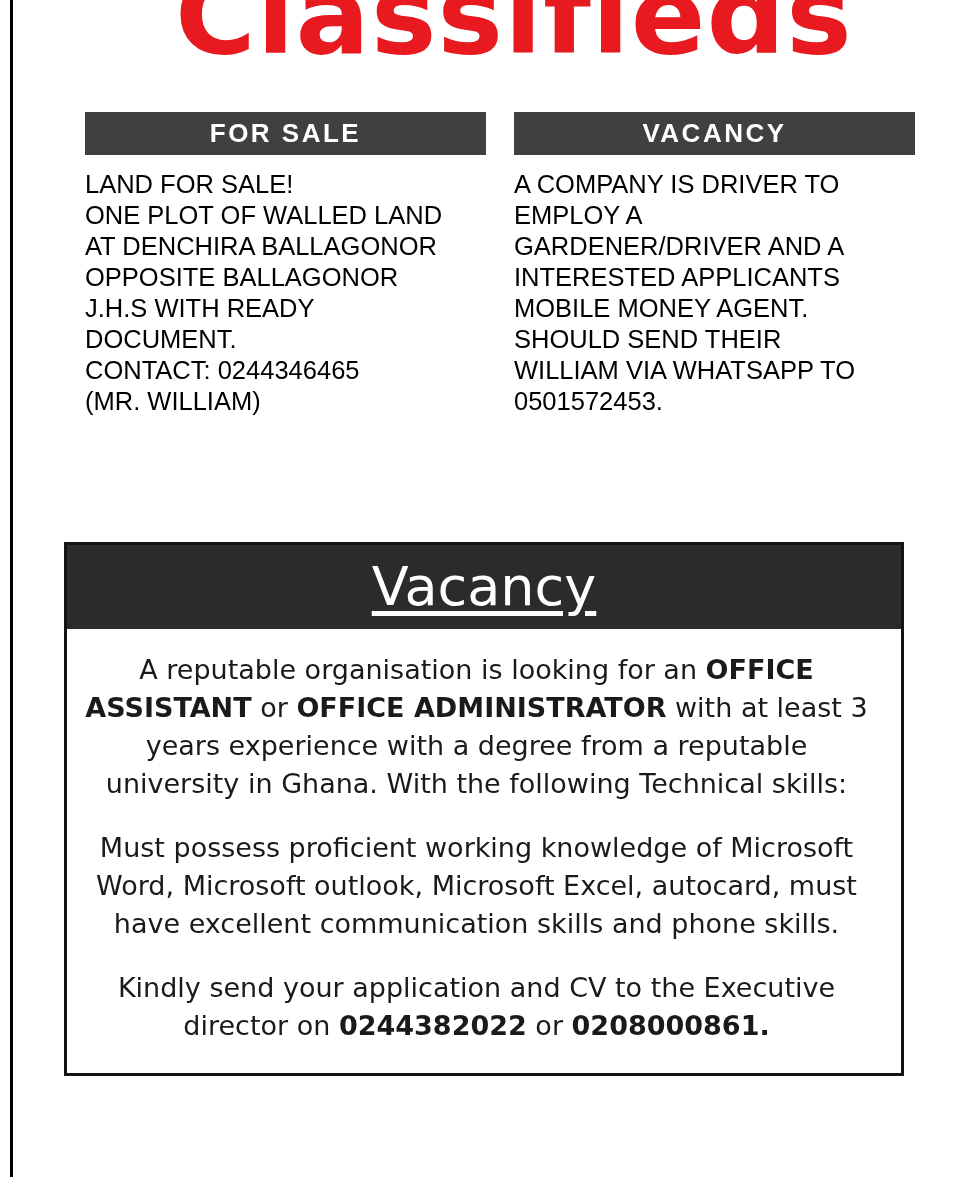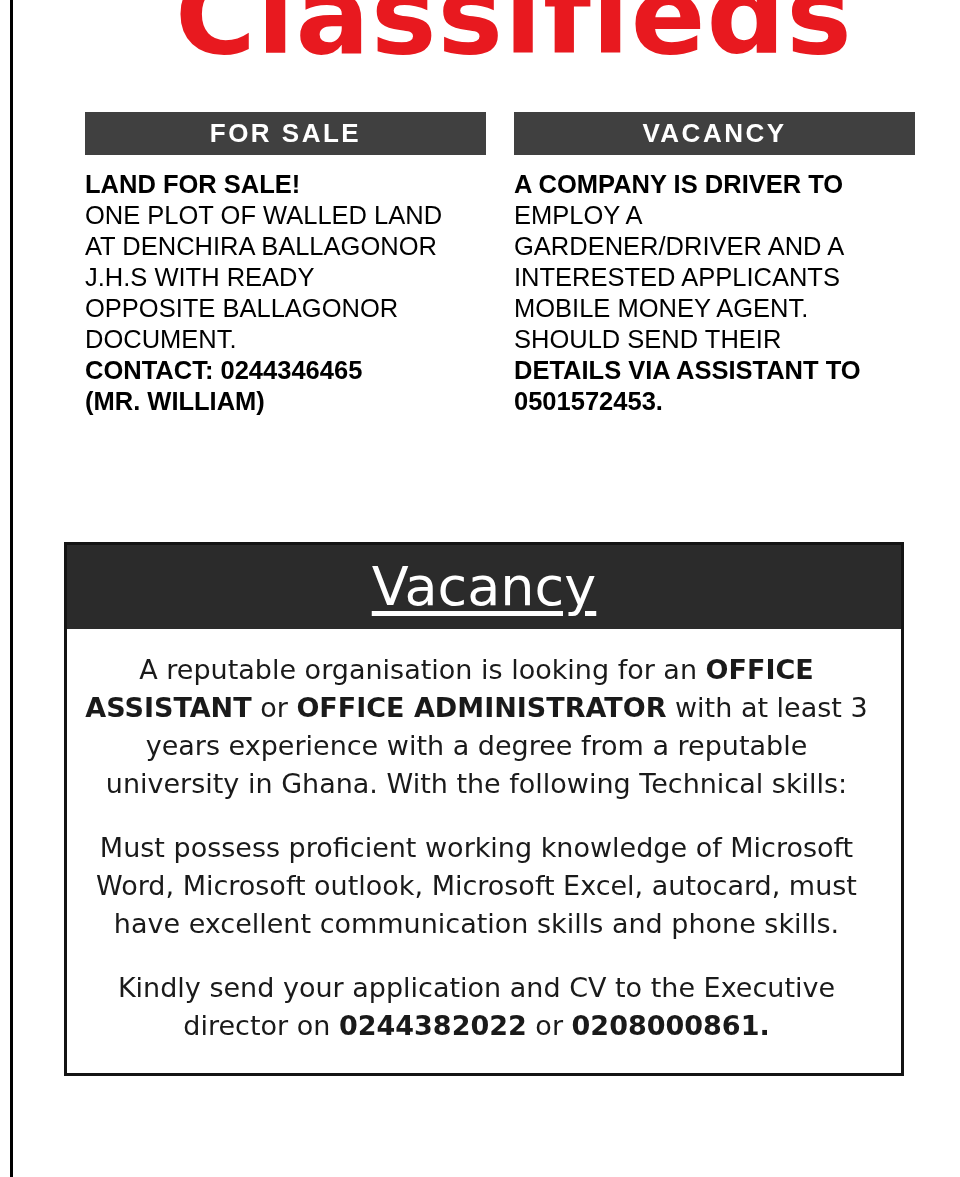--- a/index.html
+++ b/index.html
@@ -82,21 +82,21 @@
     margin-top: 14px;
     font-size: 25.5px;
     line-height: 31px;
     letter-spacing: 0px;
   }
   .col-body .ln {
     display: block;
     white-space: nowrap;
   }
   .b {
-    font-weight: bold;
+    font-weight: normal;
   }
 
   
   .vacancy-box {
     position: absolute;
     left: 64px;
     top: 542px;
     width: 840px;
     border: 3px solid #141414;
     background: #ffffff;
@@ -149,38 +149,38 @@
   </div>
 
   <div class="cols">
 
     <div class="col">
       <div class="col-head">FOR SALE</div>
       <div class="col-body">
         <span class="ln b">LAND FOR SALE!</span>
         <span class="ln">ONE PLOT OF WALLED LAND</span>
         <span class="ln">AT DENCHIRA BALLAGONOR</span>
+        <span class="ln">OPPOSITE BALLAGONOR</span>
         <span class="ln">J.H.S WITH READY</span>
-        <span class="ln">OPPOSITE BALLAGONOR</span>
         <span class="ln">DOCUMENT.</span>
         <span class="ln b">CONTACT: 0244346465</span>
         <span class="ln b">(MR. WILLIAM)</span>
       </div>
     </div>
 
     <div class="col">
       <div class="col-head">VACANCY</div>
       <div class="col-body">
         <span class="ln b">A COMPANY IS DRIVER TO</span>
         <span class="ln">EMPLOY A</span>
         <span class="ln">GARDENER/DRIVER AND A</span>
         <span class="ln">INTERESTED APPLICANTS</span>
         <span class="ln">MOBILE MONEY AGENT.</span>
         <span class="ln">SHOULD SEND THEIR</span>
-        <span class="ln b">DETAILS VIA ASSISTANT TO</span>
+        <span class="ln b">WILLIAM VIA WHATSAPP TO</span>
         <span class="ln b">0501572453.</span>
       </div>
     </div>
 
   </div>
 
   <div class="vacancy-box">
     <div class="vacancy-title-bar">
       <span class="vacancy-title">Vacancy</span>
     </div>

